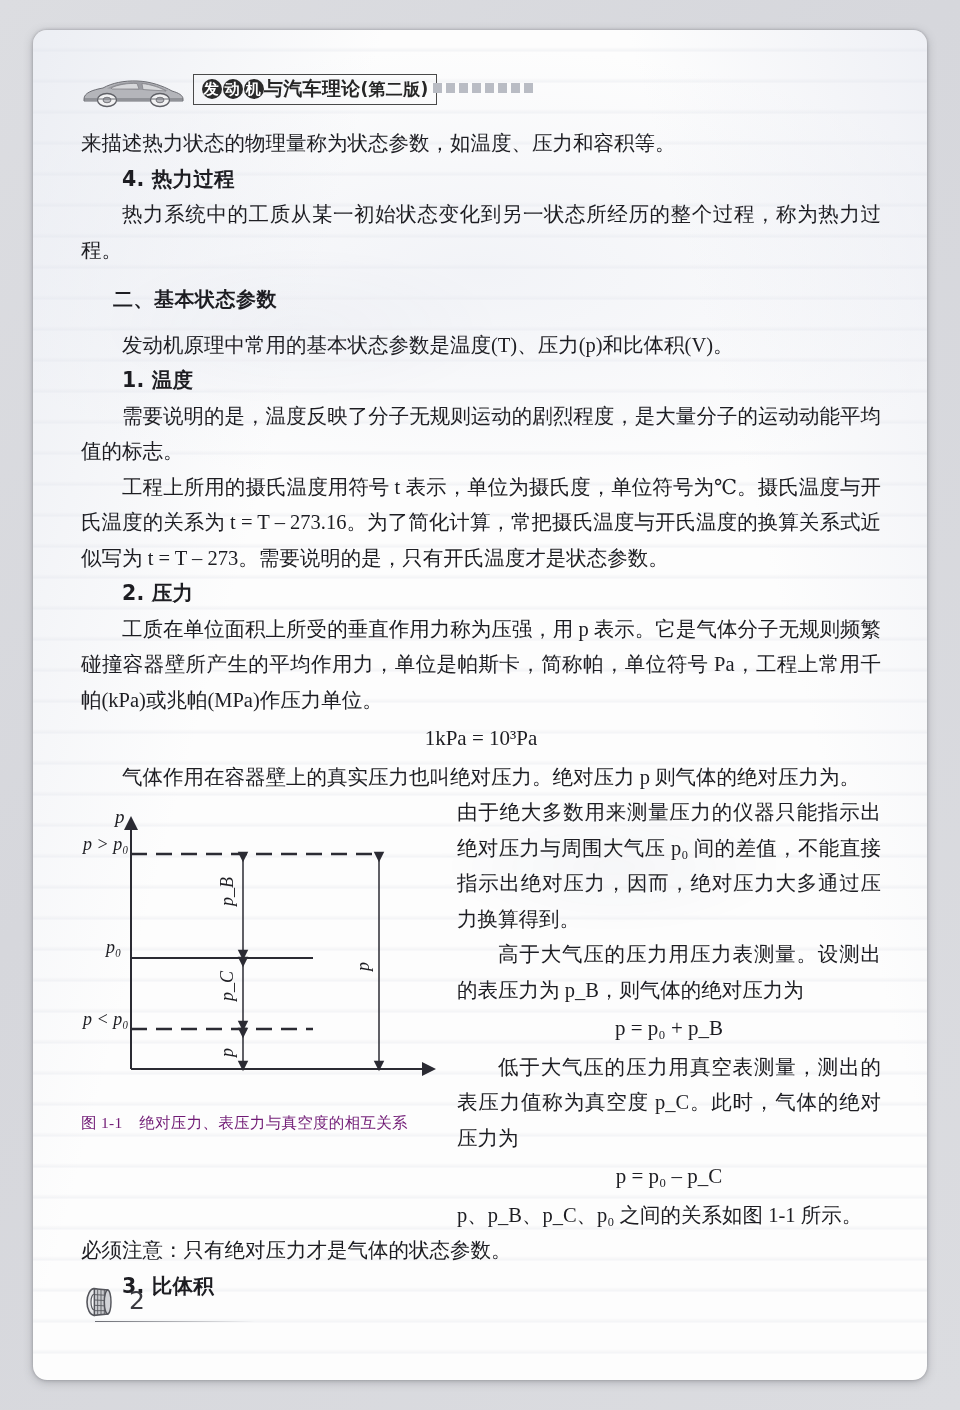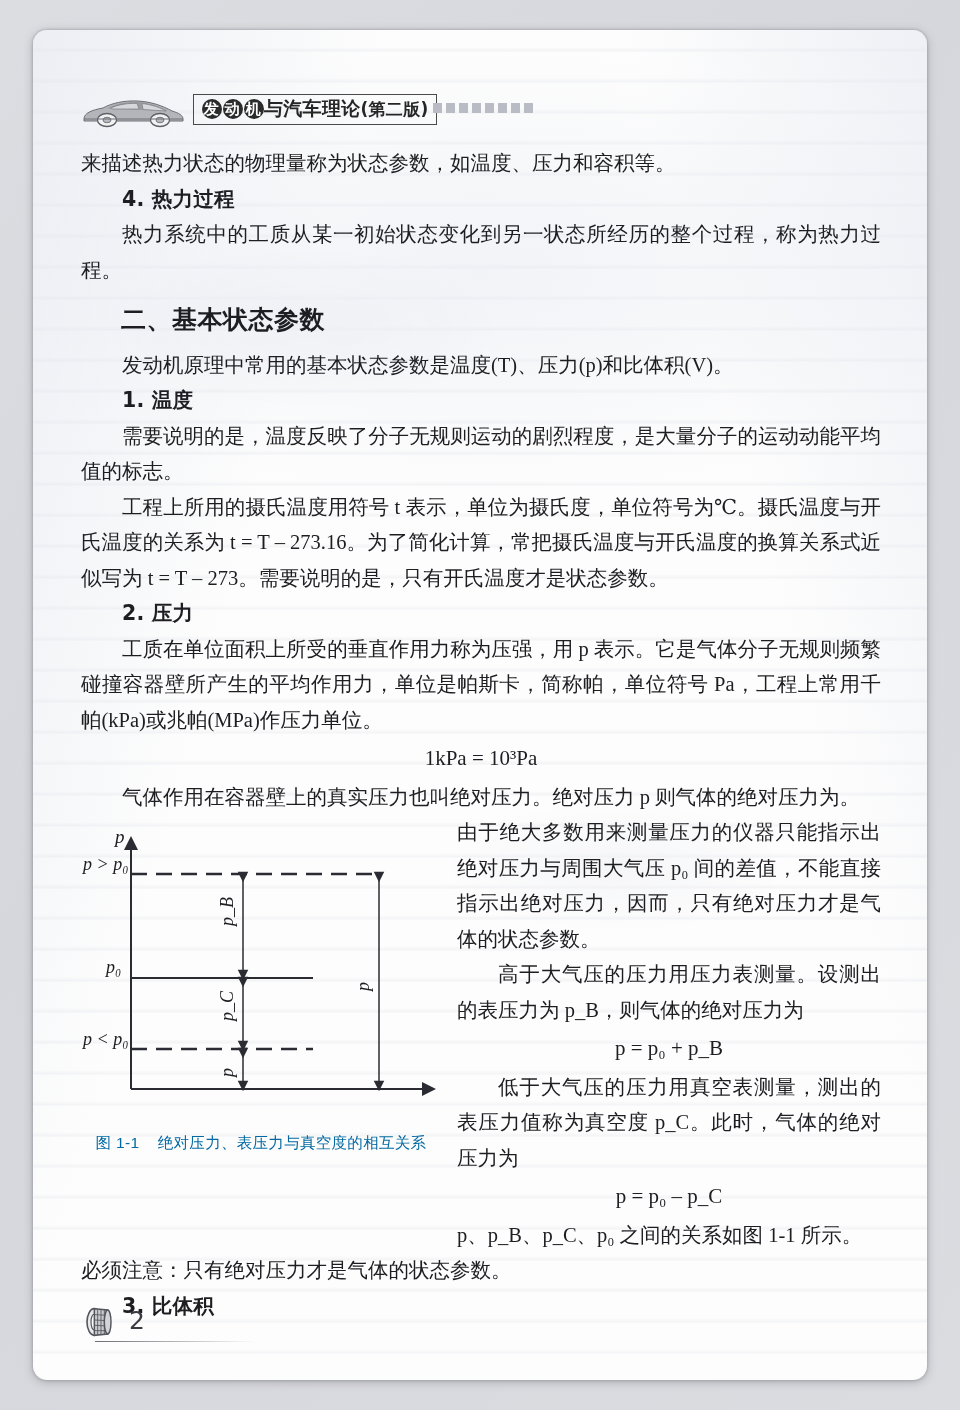--- a/index.html
+++ b/index.html
@@ -32,21 +32,21 @@
     pointer-events:none;
   }
   .paper-tint{
     position:absolute;inset:0;pointer-events:none;
     background:
       linear-gradient(105deg, rgba(222,226,236,.55) 0%, rgba(255,255,255,0) 28%),
       linear-gradient(255deg, rgba(225,228,238,.5) 0%, rgba(255,255,255,0) 24%),
       radial-gradient(ellipse 700px 300px at 50% 18%, rgba(228,231,240,.45), transparent 75%);
   }
 
-  .content{position:absolute;left:0;top:0;width:713px;height:1350px;margin-top:20px;}
+  .content{position:absolute;left:0;top:0;width:713px;height:1350px;}
 
   
   .runhead{position:absolute;left:48px;top:42px;width:800px;height:40px;}
   .car-logo{position:absolute;left:0;top:4px;width:105px;height:32px;}
   .title-box{
     position:absolute;left:112px;top:2px;
     border:1.6px solid #4a4a4a;padding:1px 7px 2px 7px;
     font-size:19px;font-weight:bold;color:#262626;white-space:nowrap;
     letter-spacing:.3px;
     font-family:"DejaVu Sans","Liberation Sans",sans-serif;
@@ -67,36 +67,36 @@
     text-align:justify;text-justify:inter-ideograph;
   }
   p{margin:0;}
   .ind{text-indent:2em;}
   .h3{
     font-weight:bold;font-size:20.5px;margin:0;
     text-indent:2em;letter-spacing:.2px;
     font-family:"DejaVu Sans","Liberation Sans",sans-serif;
   }
   .h2{
-    font-weight:bold;font-size:25px;margin:14px 0 10px 0;
+    font-weight:bold;font-size:20px;margin:14px 0 10px 0;
     text-indent:1.6em;letter-spacing:.5px;
     font-family:"DejaVu Sans","Liberation Sans",sans-serif;
   }
   .eq{text-align:center;text-indent:0;margin:3px 0;font-size:21px;}
 
   
   .wrapzone{position:relative;width:800px;}
   .figbox{
     float:left;width:360px;margin:6px 16px 2px 0;
   }
   .figsvg{display:block;}
   .figcap{
-    text-align:center;font-size:15.5px;color:#0369a1;
+    text-align:left;font-size:15.5px;color:#701a75;
     margin-top:4px;letter-spacing:.3px;
-    font-family:Liberation Sans, sans-serif;
+    font-family:Liberation Serif, serif;
     text-indent:0;
   }
   .rtext{
     overflow:hidden;font-size:20.5px;line-height:35.5px;
     text-align:justify;text-justify:inter-ideograph;
   }
   .clear{clear:both;}
 
   
   .footer{position:absolute;left:48px;bottom:52px;width:300px;height:46px;}
@@ -209,21 +209,21 @@
           </svg>
 
           <div class="figcap">
             <span>图 1-1</span>
             &nbsp;&nbsp;
             <span>绝对压力、表压力与真空度的相互关系</span>
           </div>
         </div>
 
         <div class="rtext">
-          <p>由于绝大多数用来测量压力的仪器只能指示出绝对压力与周围大气压 p₀ 间的差值，不能直接指示出绝对压力，因而，只有绝对压力才是气体的状态参数。</p>
+          <p>由于绝大多数用来测量压力的仪器只能指示出绝对压力与周围大气压 p₀ 间的差值，不能直接指示出绝对压力，因而，绝对压力大多通过压力换算得到。</p>
           <p class="ind">高于大气压的压力用压力表测量。设测出的表压力为 p_B，则气体的绝对压力为</p>
           <p class="eq">p = p₀ + p_B</p>
           <p class="ind">低于大气压的压力用真空表测量，测出的表压力值称为真空度 p_C。此时，气体的绝对压力为</p>
           <p class="eq">p = p₀ – p_C</p>
           <p>p、p_B、p_C、p₀ 之间的关系如图 1-1 所示。</p>
         </div>
 
         <div class="clear"></div>
       </div>
 

